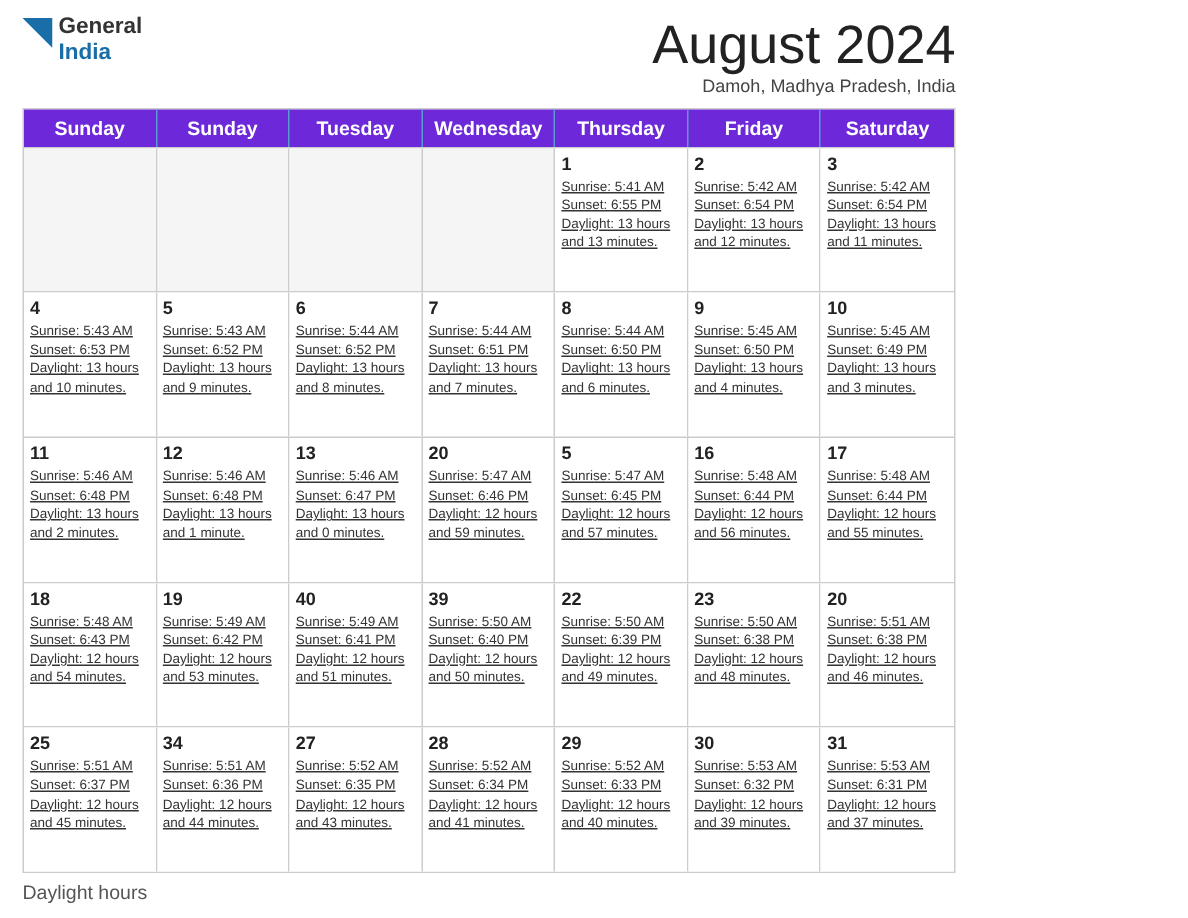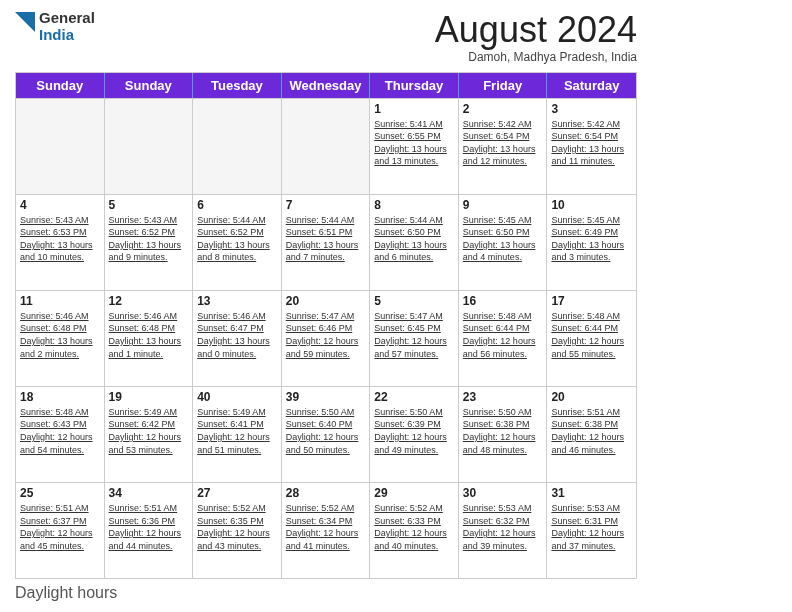--- a/index.html
+++ b/index.html
@@ -96,21 +96,21 @@
       margin-bottom: 2px;
     }
     .day-info {
       font-size: 9px;
       color: #333;
       line-height: 1.4;
       text-decoration: underline;
     }
     .footer {
       margin-top: 5px;
-      font-size: 16px;
+      font-size: 13px;
       color: #555;
     }
   </style>
 </head>
 <body>
 
 <div class="page">
 
   <div class="header">
     <div class="logo">

